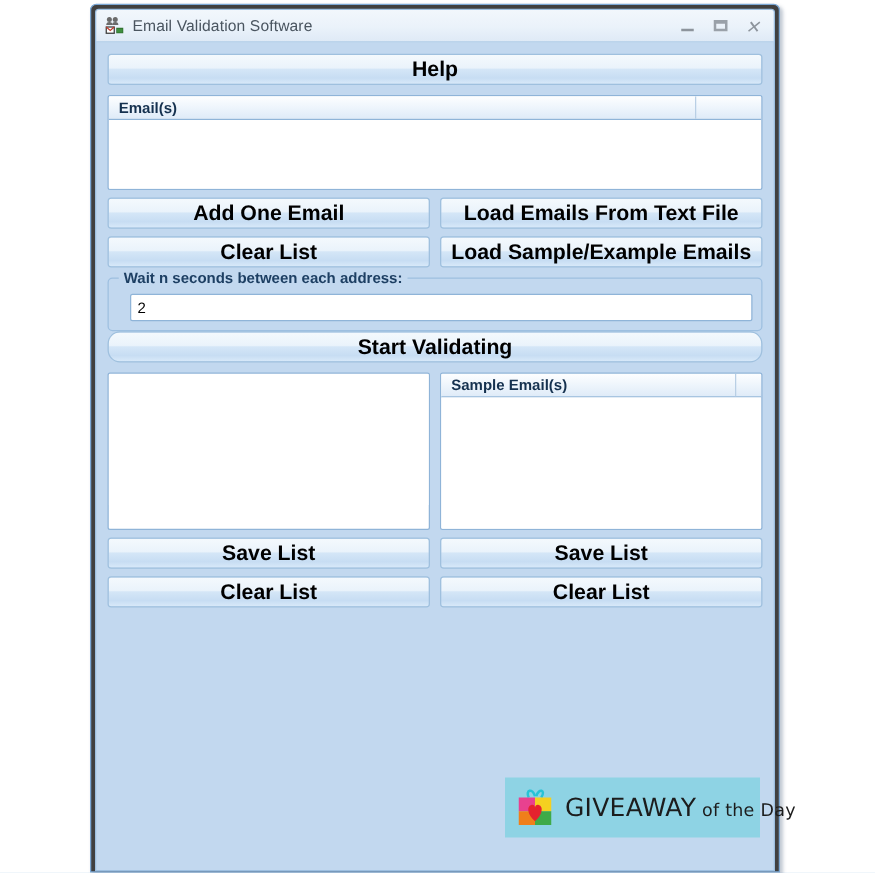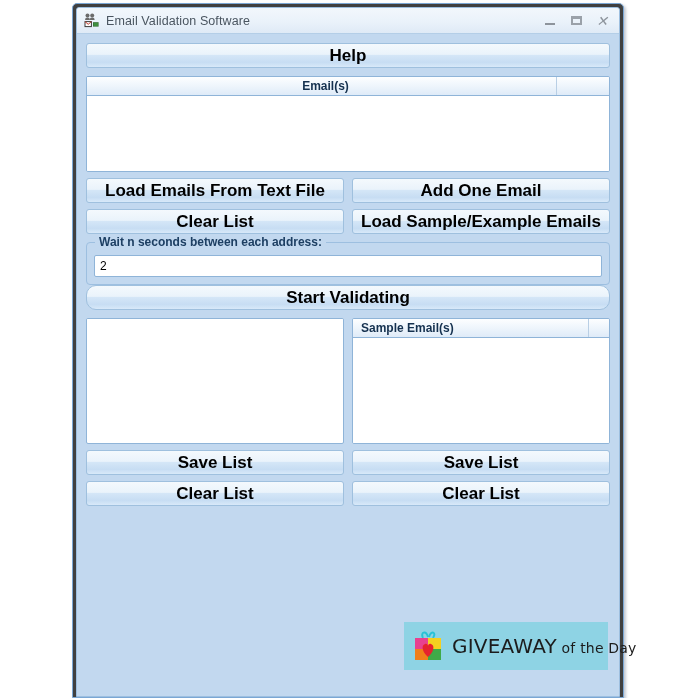--- a/index.html
+++ b/index.html
@@ -148,21 +148,21 @@
     background: #ffffff;
     height: calc(100% - 19px);
   }
 
   
   .groupbox {
     position: relative;
     border: 1px solid #9dbfe0;
     border-radius: 4px;
     box-sizing: border-box;
-    padding: 12px 7px 7px 7px;
+    padding: 12px 7px 7px 17px;
     margin-top: 8px;
   }
   .groupbox > .gb-legend {
     position: absolute;
     top: -8px;
     left: 8px;
     padding: 0 4px;
     background: #c2d8ef;
     font-size: 12px;
     font-weight: bold;
@@ -256,32 +256,32 @@
         <span class="wctl">
             <i class="close-glyph">✕</i>
           </span>
       </div>
     </div>
 
     <div id="content">
 
       <div class="btn wide">Help</div>
 
-      <div class="listbox" style="height:96px;margin-top:8px;text-align:center;">
+      <div class="listbox" style="height:76px;margin-top:8px;">
         <div class="list-header">
           <span class="hcell">Email(s)</span>
           <span class="hsplit"></span>
           <span class="hcell hcell-end" style="width:44px;"></span>
         </div>
         <div class="list-body"></div>
       </div>
 
       <div class="btn-row">
+        <div class="btn">Add One Email</div>
         <div class="btn">Load Emails From Text File</div>
-        <div class="btn">Add One Email</div>
       </div>
       <div class="btn-row">
         <div class="btn">Clear List</div>
         <div class="btn">Load Sample/Example Emails</div>
       </div>
 
       <div class="groupbox">
         <span class="gb-legend">Wait n seconds between each address:</span>
         <input class="textinput" type="text" value="2" style="">
       </div>

